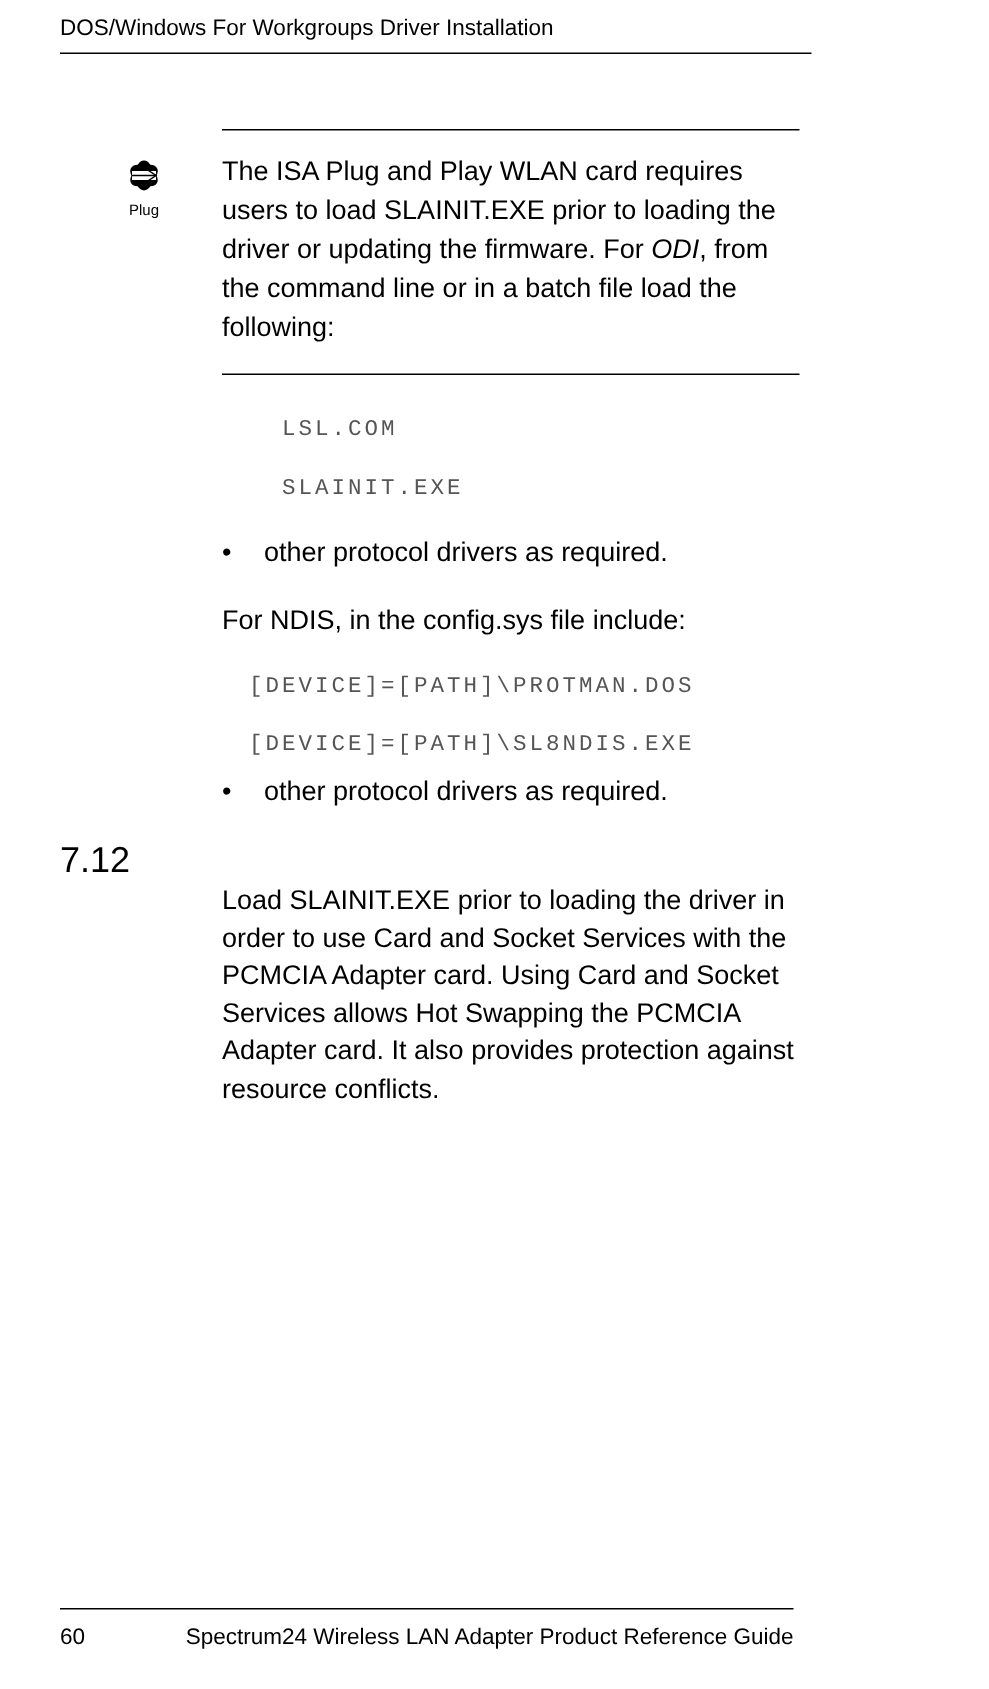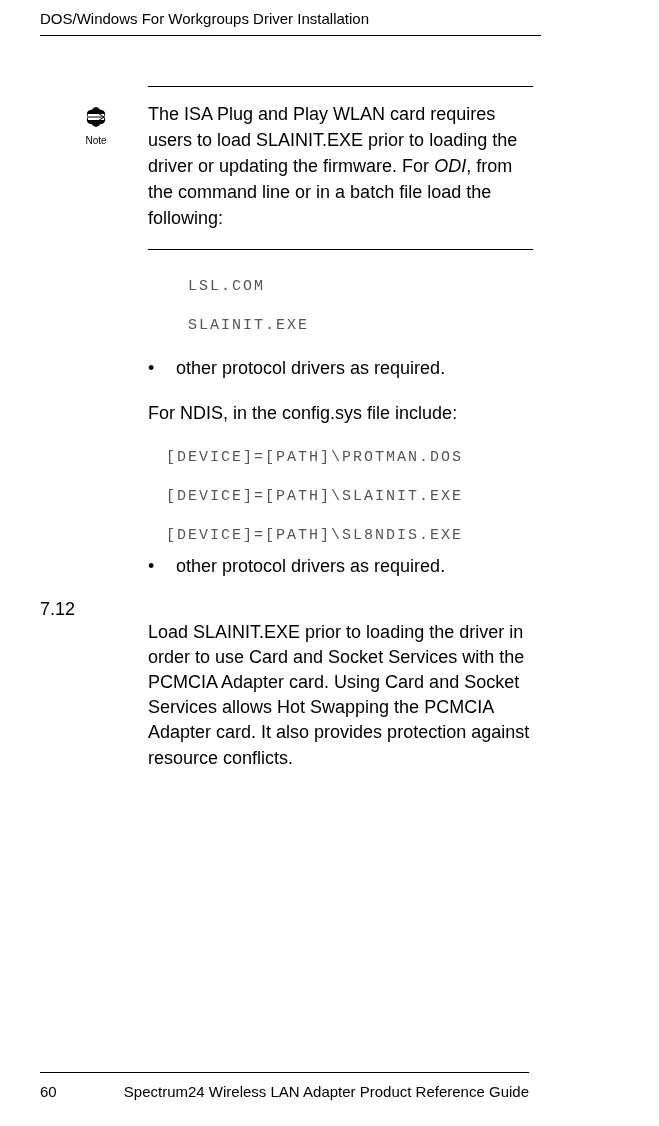--- a/index.html
+++ b/index.html
@@ -16,21 +16,21 @@
   .italic { font-style: italic; }
   .code-block { font-family: "Courier New", monospace; letter-spacing: 2px; font-size: 15px; color: #555; margin-left: 40px; margin-bottom: 24px; }
   .code-line { margin-bottom: 22px; }
   .code-line:last-child { margin-bottom: 0; }
   .bullet-row { display: flex; font-size: 18px; margin-bottom: 22px; }
   .bullet-dot { width: 28px; flex: 0 0 28px; }
   .body-para { font-size: 18px; line-height: 1.4; margin-bottom: 22px; }
   .code-block2 { font-family: "Courier New", monospace; letter-spacing: 2px; font-size: 15px; color: #555; margin-left: 18px; margin-bottom: 12px; }
   .section-head { font-size: 22px; font-weight: 500; margin-left: 0; margin-bottom: 18px; margin-top: 6px; }
   .section-row { display: flex; align-items: baseline; margin-left: -108px; }
-  .section-num { width: 62px; flex: 0 0 62px; font-size: 18px; font-weight: 500; }
+  .section-num { width: 62px; flex: 0 0 62px; font-size: 24px; font-weight: 500; }
   .footer { position: absolute; left: 40px; right: 52px; bottom: 26px; }
   .hr-bot { border: none; border-top: 1px solid #000; margin-bottom: 10px; }
   .footer-row { display: flex; justify-content: space-between; font-size: 15px; }
   .page-num { }
   .footer-title { }
 </style>
 </head>
 <body>
 
 <div class="page">
@@ -45,42 +45,41 @@
         <svg width="40" height="32" viewBox="0 0 40 32">
           <g fill="#000">
             <ellipse cx="20" cy="16" rx="6" ry="10" transform="rotate(0 20 16)"></ellipse>
             <ellipse cx="20" cy="16" rx="6" ry="10" transform="rotate(60 20 16)"></ellipse>
             <ellipse cx="20" cy="16" rx="6" ry="10" transform="rotate(120 20 16)"></ellipse>
           </g>
           <rect x="12" y="13" width="16" height="6" fill="#fff"></rect>
           <line x1="12" y1="16" x2="28" y2="16" stroke="#000" stroke-width="1"></line>
           <polyline points="22,12 28,16 22,20" fill="none" stroke="#000" stroke-width="1"></polyline>
         </svg>
-        <div class="note-icon-label">Note</div>
+        <div class="note-icon-label">Plug</div>
       </div>
       <p class="note-text">
         <span>The ISA Plug and Play WLAN card requires users to load SLAINIT.EXE prior to loading the driver or updating the firmware. For </span><span class="italic">ODI</span><span>, from the command line or in a batch file load the following:</span>
       </p>
     </div>
 
     <div class="code-block">
       <div class="code-line">LSL.COM</div>
       <div class="code-line">SLAINIT.EXE</div>
     </div>
 
     <div class="bullet-row">
       <div class="bullet-dot">•</div>
       <div>other protocol drivers as required.</div>
     </div>
 
     <p class="body-para">For NDIS, in the config.sys file include:</p>
 
     <div class="code-block2">
       <div class="code-line">[DEVICE]=[PATH]\PROTMAN.DOS</div>
-      <div class="code-line">[DEVICE]=[PATH]\SLAINIT.EXE</div>
       <div class="code-line">[DEVICE]=[PATH]\SL8NDIS.EXE</div>
     </div>
 
     <div class="bullet-row">
       <div class="bullet-dot">•</div>
       <div>other protocol drivers as required.</div>
     </div>
 
     <div class="section-row">
       <div class="section-num">7.12</div>

